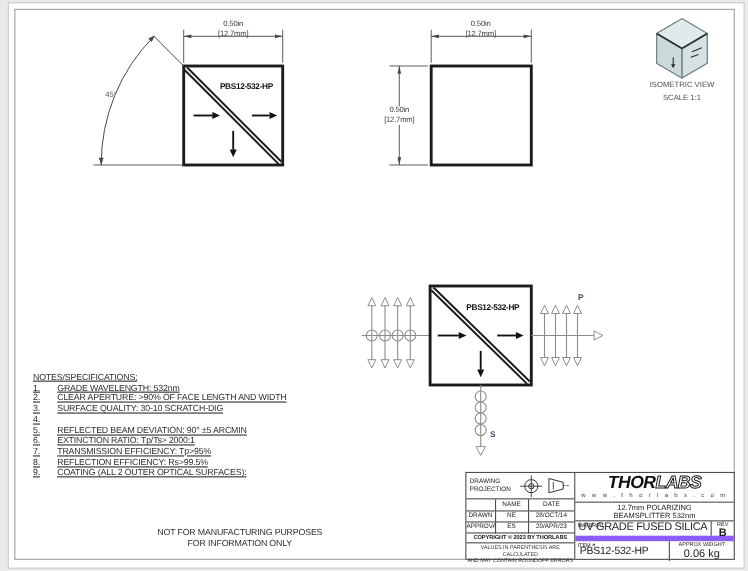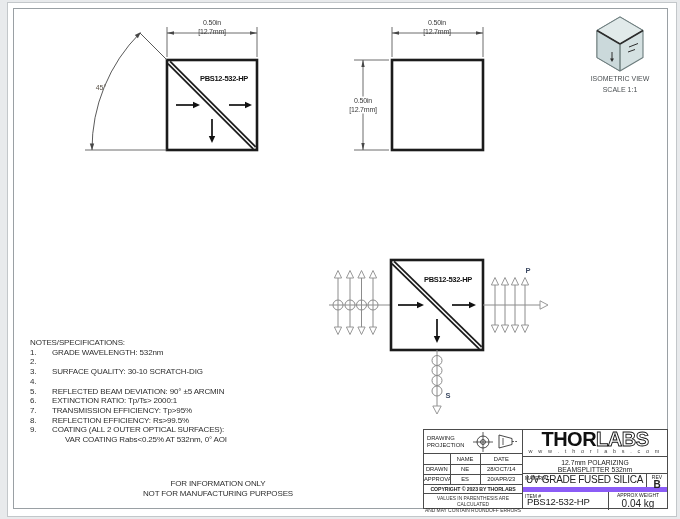--- a/index.html
+++ b/index.html
@@ -13,21 +13,21 @@
   .lbl { position:absolute; color:#3c3c3c; white-space:nowrap; }
   .ctr { transform:translate(-50%,-50%); text-align:center; }
   .dim { font-size:7px; line-height:8.5px; letter-spacing:-0.2px; }
   .dim.bg { background:#fff; padding:0 1px; }
   .cube-label { font-size:7.5px; font-weight:bold; color:#111; letter-spacing:-0.3px; }
   .pol { font-size:7.5px; color:#3d4a63; font-weight:bold; }
   .angle { font-size:7px; color:#5a5248; }
   .iso-t { font-size:7px; color:#4a4f52; letter-spacing:0; }
   
   #notes { position:absolute; left:30px; top:338px; width:330px;
-           font-size:8px; line-height:9.7px; color:#2e2e2e; letter-spacing:-0.15px; }
+           font-size:8px; line-height:9.7px; color:#2e2e2e; letter-spacing:-0.15px;text-decoration:underline; }
   .note-row { display:flex; }
   .note-num { display:inline-block; width:22px; flex:0 0 22px; }
   .note-cont .note-text { padding-left:13px; }
   #info-only { position:absolute; left:98px; top:479px; width:240px; text-align:center;
                font-size:8px; line-height:10px; color:#2e2e2e; letter-spacing:-0.15px; }
   
   #tb { position:absolute; left:423px; top:429px; width:245px; height:80px;
         border:1px solid #4c4c4c; background:#fff; font-size:6px; color:#222; }
   #tb .col-l { position:absolute; left:0; top:0; width:98px; height:100%; }
   #tb .col-r { position:absolute; left:98px; top:0; right:0; height:100%; border-left:1px solid #4c4c4c; }
@@ -36,21 +36,21 @@
   .proj-row svg { position:absolute; top:2px; }
   .sig-table { width:100%; border-collapse:collapse; table-layout:fixed; }
   .sig-table td { border:1px solid #4c4c4c; border-top:none; font-size:5.8px; text-align:center;
                   height:10px; padding:0; overflow:hidden; }
   .sig-table td:first-child { border-left:none; }
   .sig-table td:last-child { border-right:none; }
   .copy-row { height:9px; border-bottom:1px solid #4c4c4c; text-align:center;
               font-size:5.2px; font-weight:bold; line-height:9px; letter-spacing:-0.1px; }
   .disc-row { text-align:center; font-size:4.9px; line-height:6px; padding-top:2px; color:#333; }
   .logo-row { height:27px; border-bottom:1px solid #4c4c4c; text-align:center; position:relative; }
-  .logo { font-size:20px; font-weight:bold; letter-spacing:-0.5px; line-height:17px; padding-top:1px; }
+  .logo { font-size:16px; font-weight:bold; letter-spacing:-0.5px; line-height:17px; padding-top:1px;font-style:italic; }
   .logo .thor { color:#101010; }
   .logo .labs { color:#fff; -webkit-text-stroke:0.9px #101010; }
   .site { font-size:5.5px; letter-spacing:2.1px; color:#444; line-height:6px; }
   .desc-row { height:17px; border-bottom:1px solid #4c4c4c; text-align:center;
               font-size:6.8px; line-height:7.8px; padding-top:1.5px; }
   .mat-row { height:18px; border-bottom:5px solid #8b5cf6; position:relative; }
   .mini { position:absolute; left:2px; top:1px; font-size:5px; color:#222; }
   .mat-val { position:absolute; left:3px; bottom:2px; font-size:10px; letter-spacing:-0.3px; }
   .rev-cell { position:absolute; right:0; top:0; width:21px; height:100%; border-left:1px solid #4c4c4c; text-align:center; }
   .rev-cell .rl { font-size:5px; line-height:6px; }
@@ -223,20 +223,21 @@
 <div id="notes">
   <div class="note-row">
       <span>NOTES/SPECIFICATIONS:</span>
     </div>
   <div class="note-row">
       <span class="note-num">1.</span>
       <span class="note-text">GRADE WAVELENGTH:  532nm</span>
     </div>
   <div class="note-row">
       <span class="note-num">2.</span>
+      <span class="note-text">CLEAR APERTURE: &gt;90% OF FACE LENGTH AND WIDTH</span>
     </div>
   <div class="note-row">
       <span class="note-num">3.</span>
       <span class="note-text">SURFACE QUALITY: 30-10 SCRATCH-DIG</span>
     </div>
   <div class="note-row">
       <span class="note-num">4.</span>
     </div>
   <div class="note-row">
       <span class="note-num">5.</span>
@@ -253,27 +254,26 @@
   <div class="note-row">
       <span class="note-num">8.</span>
       <span class="note-text">REFLECTION EFFICIENCY: Rs&gt;99.5%</span>
     </div>
   <div class="note-row">
       <span class="note-num">9.</span>
       <span class="note-text">COATING (ALL 2 OUTER OPTICAL SURFACES):</span>
     </div>
   <div class="note-row note-cont">
       <span class="note-num"></span>
-      <span class="note-text">VAR COATING Rabs&lt;0.25% AT 532nm, 0° AOI</span>
     </div>
 </div>
 
 <div id="info-only">
+  <div>NOT FOR MANUFACTURING PURPOSES</div>
   <div>FOR INFORMATION ONLY</div>
-  <div>NOT FOR MANUFACTURING PURPOSES</div>
 </div>
 
 <div id="tb">
   <div class="col-l">
     <div class="proj-row">
       <div class="pl">DRAWING PROJECTION</div>
       <svg width="22" height="20" style="left:48px;">
         <circle cx="11" cy="10" r="6" fill="none" stroke="#333" stroke-width="0.9"></circle>
         <circle cx="11" cy="10" r="2.4" fill="none" stroke="#333" stroke-width="0.9"></circle>
         <line x1="1" y1="10" x2="21" y2="10" stroke="#333" stroke-width="0.8"></line>
@@ -325,17 +325,17 @@
       <div class="rev-cell">
         <div class="rl">REV</div>
         <div class="rv">B</div>
       </div>
     </div>
     <div class="item-row">
       <div class="mini">ITEM #</div>
       <div class="item-val">PBS12-532-HP</div>
       <div class="wt-cell">
         <div class="wl">APPROX WEIGHT</div>
-        <div class="wv">0.04 kg</div>
+        <div class="wv">0.06 kg</div>
       </div>
     </div>
   </div>
 </div>
 
 </body></html>

